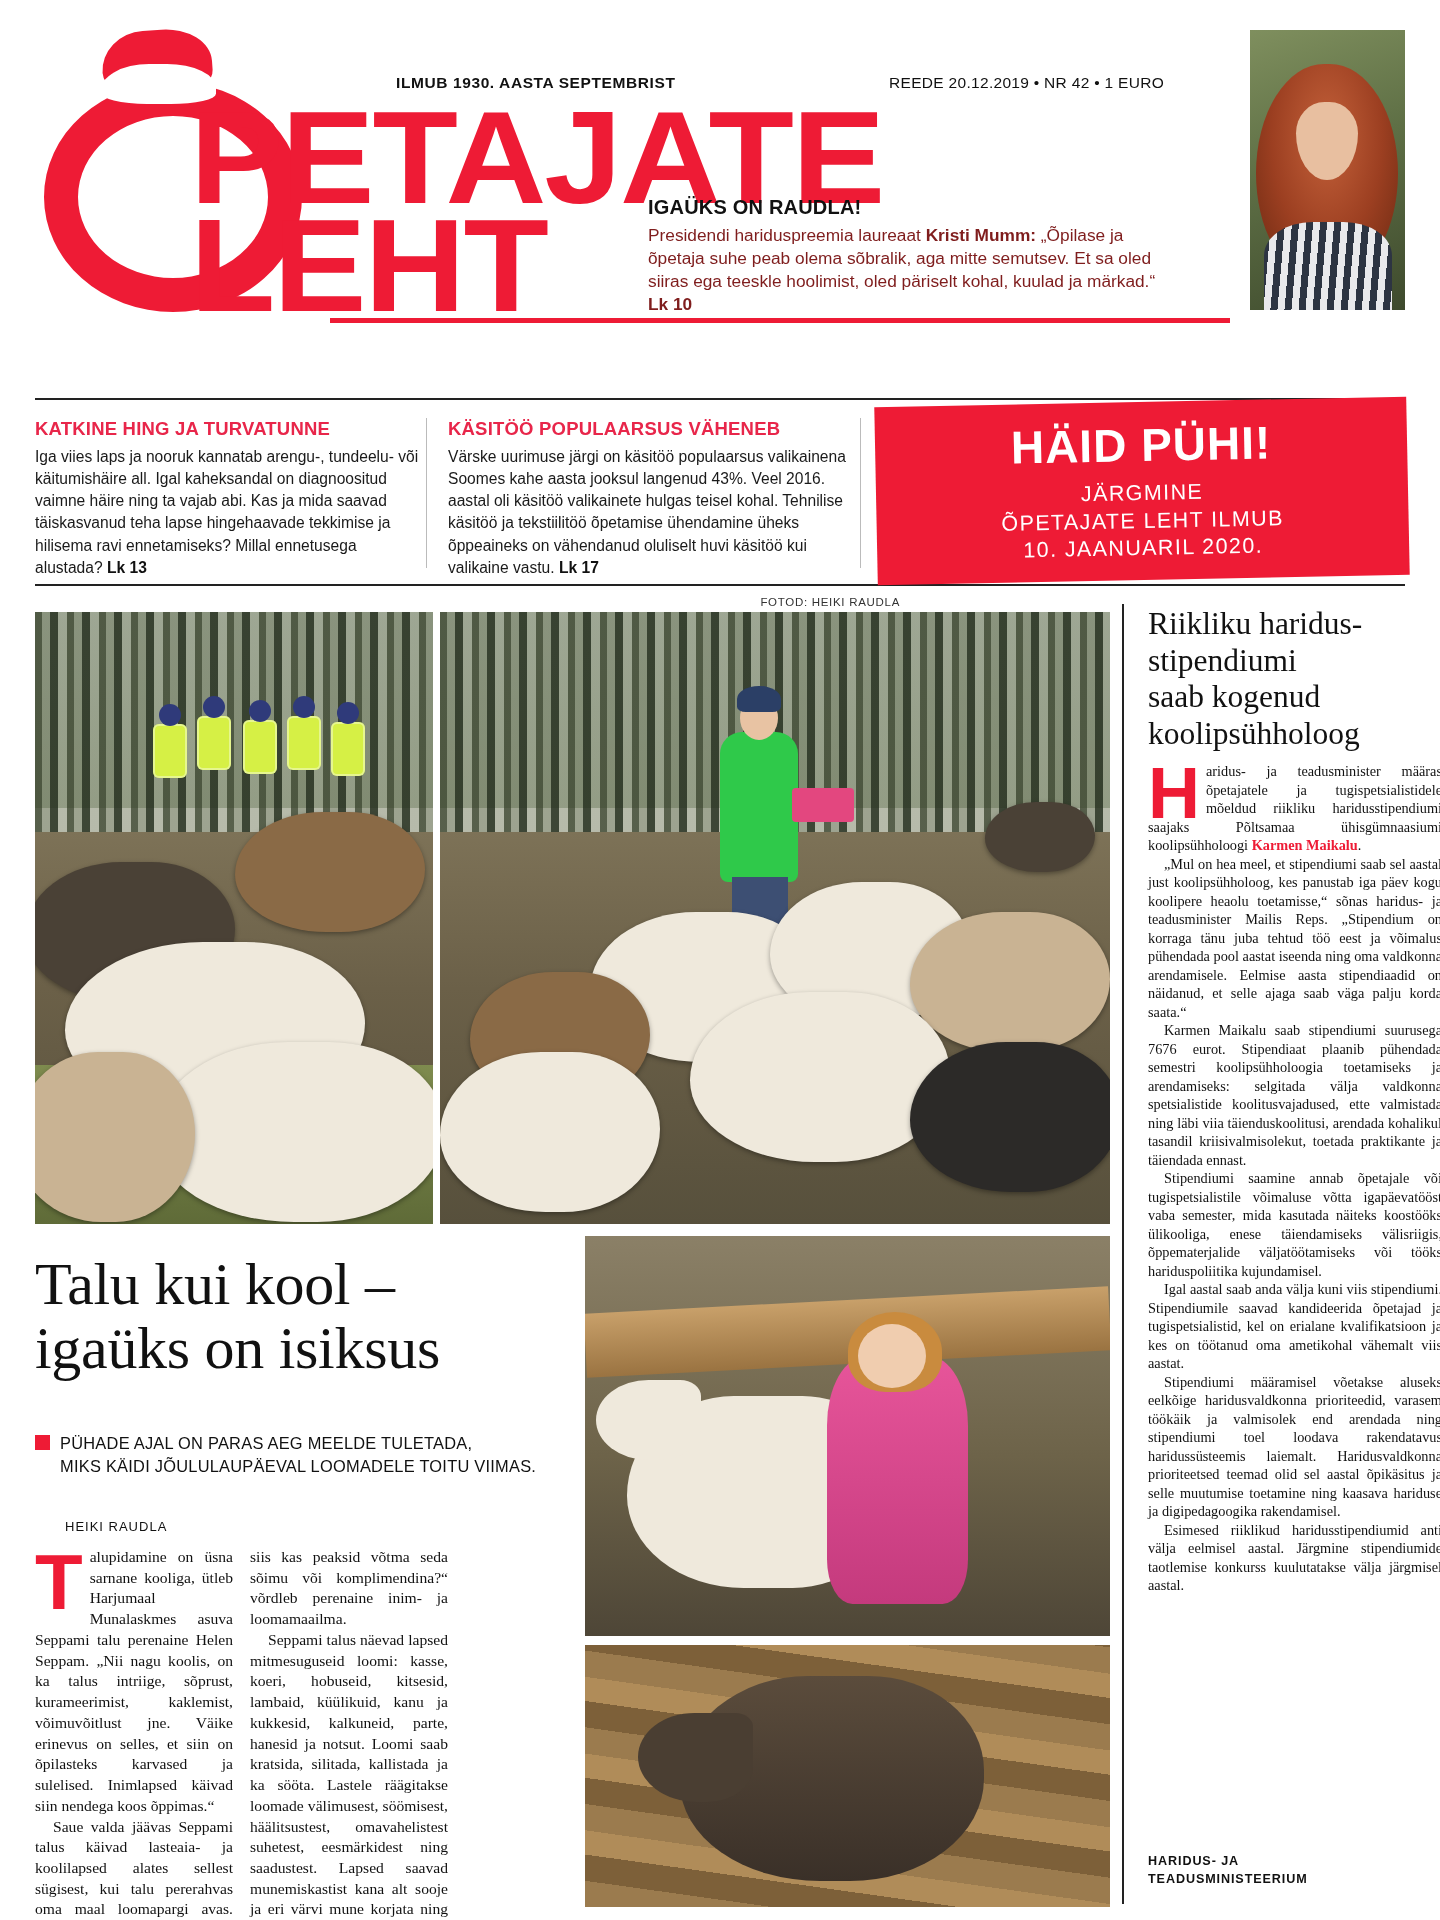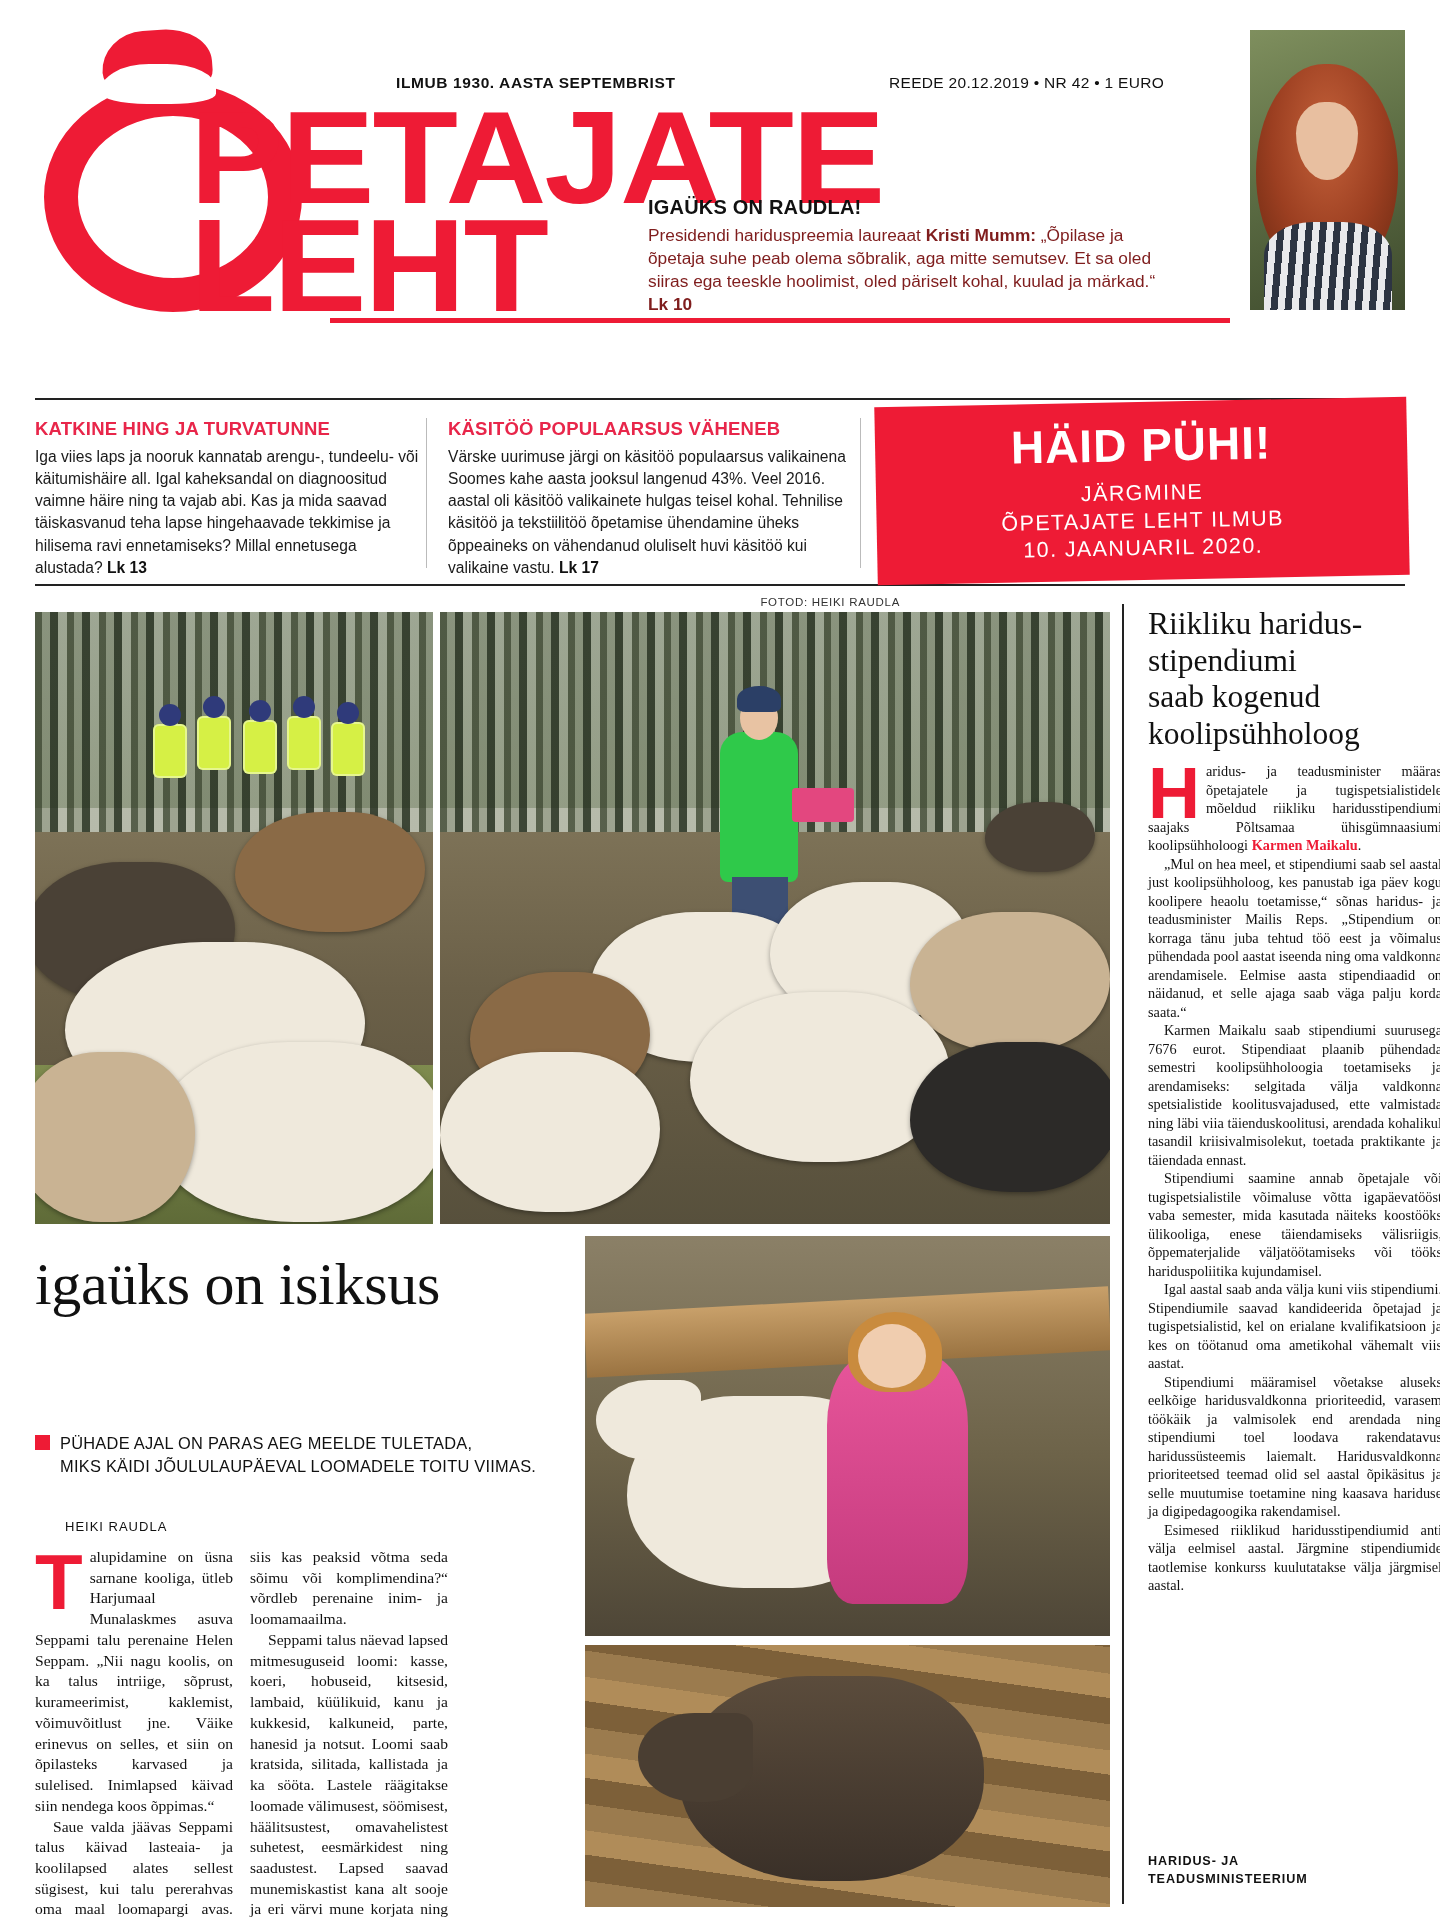--- a/index.html
+++ b/index.html
@@ -400,20 +400,21 @@
     <div class="girl-head"></div>
   </div>
 
   <div class="ph ph-goat-bottom">
     <div class="bg-wood"></div>
     <div class="bg-goat"></div>
     <div class="bg-goat-head"></div>
   </div>
 
   <div class="main-head">
+    <div>Talu kui kool –</div>
     <div>igaüks on isiksus</div>
   </div>
 
   <div class="main-standfirst">
     <span class="sf-bullet"></span><span>PÜHADE AJAL ON PARAS AEG MEELDE TULETADA,</span><br>
     <span style="margin-left:25px; display:inline-block;">MIKS KÄIDI JÕULULAUPÄEVAL LOOMADELE TOITU VIIMAS.</span>
   </div>
 
   <div class="byline">HEIKI RAUDLA</div>
 

